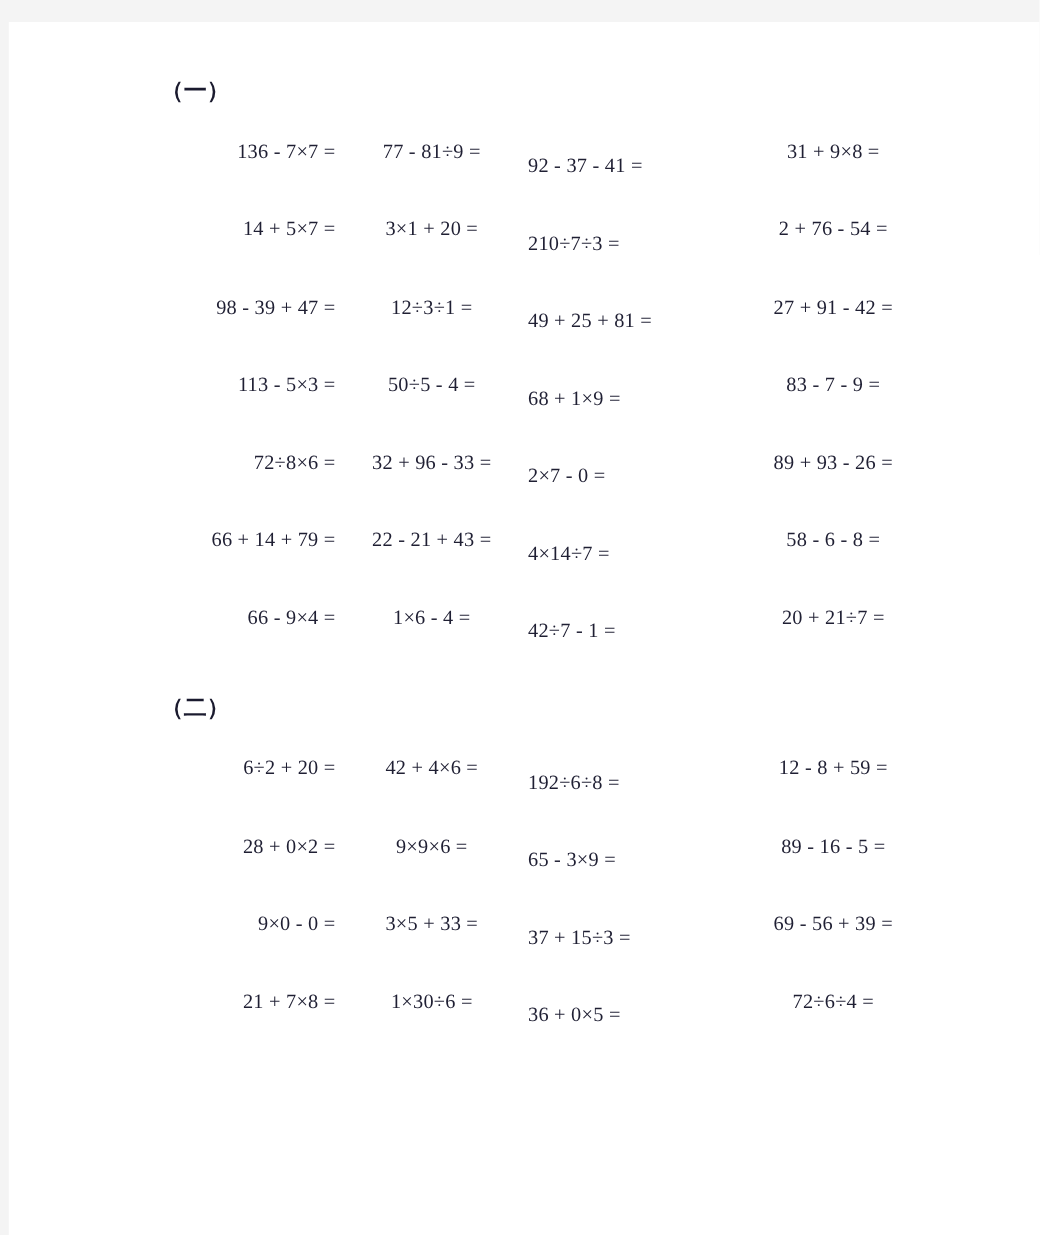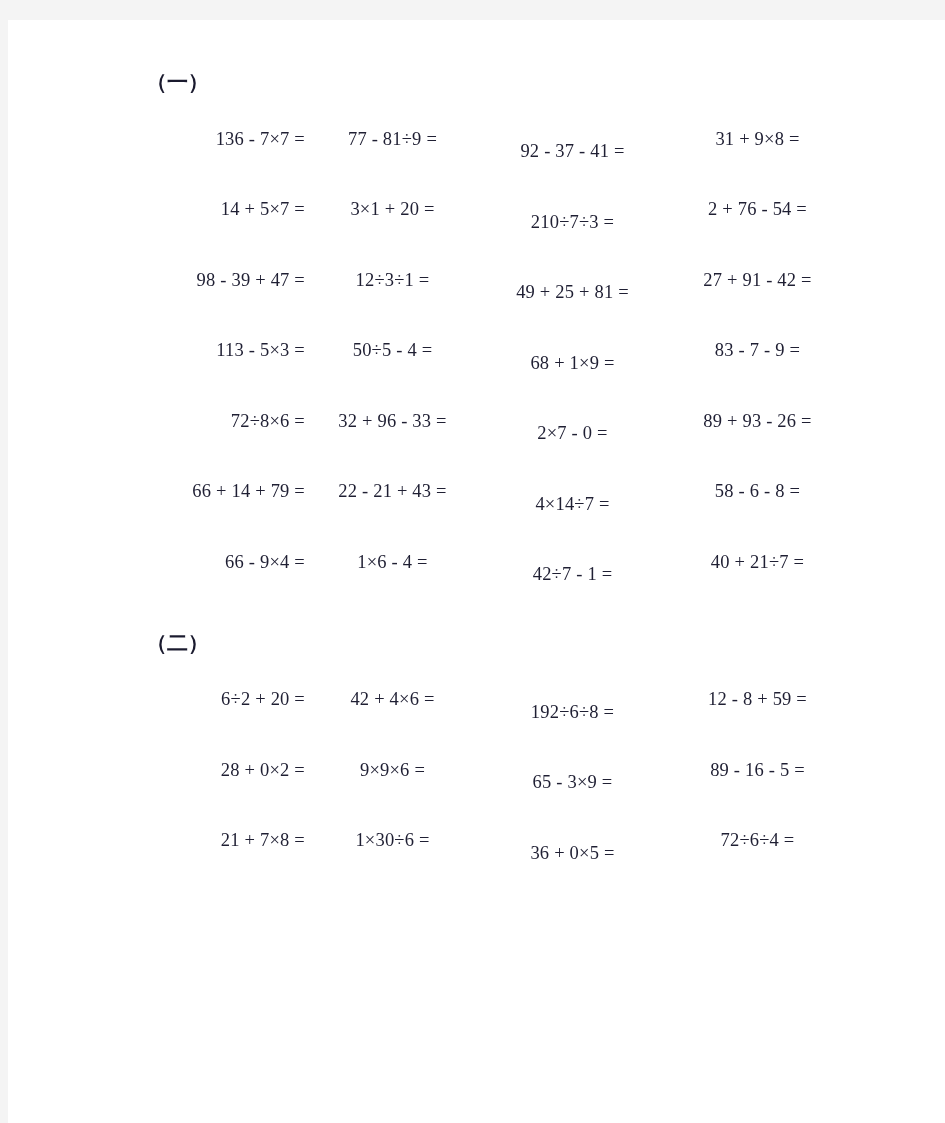--- a/index.html
+++ b/index.html
@@ -70,21 +70,21 @@
     text-align: right;
     padding-left: 8px;
     box-sizing: border-box;
   }
   .cell.c2 {
     width: 175px;
     text-align: center;
   }
   .cell.c3 {
     width: 185px;
-    text-align: center;
+    text-align: left;
     margin-top: 25px;
   }
   .cell.c4 {
     width: 185px;
     text-align: center;
   }
 
   
   #section-2 {
     margin-top: 23px;
@@ -139,21 +139,21 @@
           <div class="cell c1">66 + 14 + 79 =</div>
           <div class="cell c2">22 - 21 + 43 =</div>
           <div class="cell c3">4×14÷7 =</div>
           <div class="cell c4">58 - 6 - 8 =</div>
         </div>
 
         <div class="prob-row">
           <div class="cell c1">66 - 9×4 =</div>
           <div class="cell c2">1×6 - 4 =</div>
           <div class="cell c3">42÷7 - 1 =</div>
-          <div class="cell c4">40 + 21÷7 =</div>
+          <div class="cell c4">20 + 21÷7 =</div>
         </div>
 
       </div>
     </div>
 
     <div class="section" id="section-2">
       <div class="section-title">（二）</div>
       <div class="rows">
 
         <div class="prob-row">
@@ -163,20 +163,26 @@
           <div class="cell c4">12 - 8 + 59 =</div>
         </div>
 
         <div class="prob-row">
           <div class="cell c1">28 + 0×2 =</div>
           <div class="cell c2">9×9×6 =</div>
           <div class="cell c3">65 - 3×9 =</div>
           <div class="cell c4">89 - 16 - 5 =</div>
         </div>
 
+        <div class="prob-row">
+          <div class="cell c1">9×0 - 0 =</div>
+          <div class="cell c2">3×5 + 33 =</div>
+          <div class="cell c3">37 + 15÷3 =</div>
+          <div class="cell c4">69 - 56 + 39 =</div>
+        </div>
 
 
         <div class="prob-row">
           <div class="cell c1">21 + 7×8 =</div>
           <div class="cell c2">1×30÷6 =</div>
           <div class="cell c3">36 + 0×5 =</div>
           <div class="cell c4">72÷6÷4 =</div>
         </div>
 
       </div>

